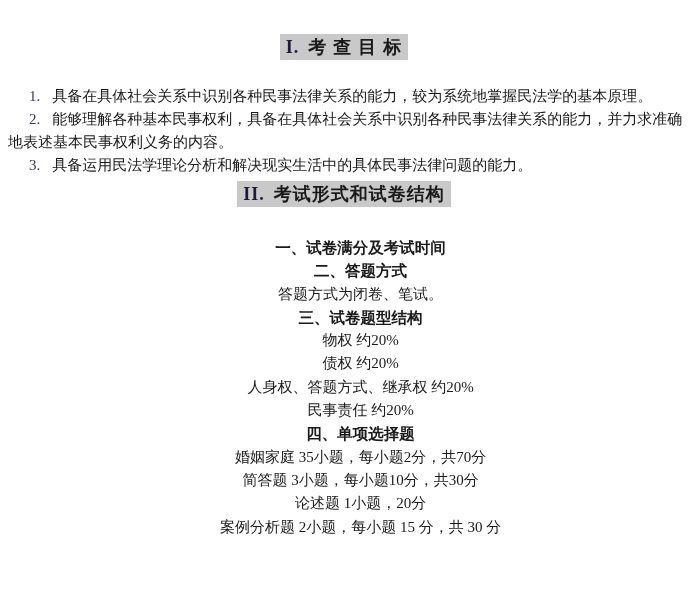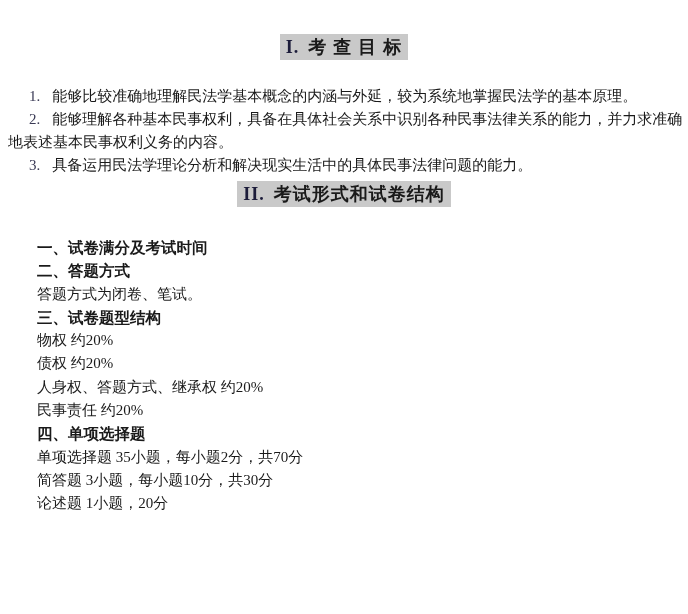--- a/index.html
+++ b/index.html
@@ -44,38 +44,39 @@
     color: #3a3a55;
     margin-right: 12px;
   }
   .heading2-row { margin-top: 4px; }
   .syllabus {
     margin-top: 29px;
     padding-left: 37px;
     padding-right: 4px;
     font-size: 15px;
     line-height: 23.3px;
+    text-align: center;
   }
   .subhead {
     font-family: "Liberation Sans", "DejaVu Sans", sans-serif;
     font-weight: bold;
     font-size: 15.5px;
   }
 </style>
 </head>
 <body>
 
 <div class="page">
 
   <div class="center-row">
     <span class="headline"><span class="numeral">I.</span><span>考 查 目 标</span></span>
   </div>
 
   <div class="objectives">
-    <p><span class="num">1.</span><span>能够比较准确地理解民法学基本概念的内涵与外延，较为系统地掌握民法学的基本原理。</span></p>
+    <p><span class="num">1.</span><span>具备在具体社会关系中识别各种民事法律关系的能力，较为系统地掌握民法学的基本原理。</span></p>
     <p><span class="num">2.</span><span>能够理解各种基本民事权利，具备在具体社会关系中识别各种民事法律关系的能力，并力求准确地表述基本民事权利义务的内容。</span></p>
     <p><span class="num">3.</span><span>具备运用民法学理论分析和解决现实生活中的具体民事法律问题的能力。</span></p>
   </div>
 
   <div class="center-row heading2-row">
     <span class="headline"><span class="numeral">II.</span><span>考试形式和试卷结构</span></span>
   </div>
 
   <div class="syllabus">
 
@@ -84,19 +85,20 @@
     <p class="subhead">二、答题方式</p>
     <p>答题方式为闭卷、笔试。</p>
 
     <p class="subhead">三、试卷题型结构</p>
     <p>物权 约20%</p>
     <p>债权 约20%</p>
     <p>人身权、答题方式、继承权 约20%</p>
     <p>民事责任 约20%</p>
 
     <p class="subhead">四、单项选择题</p>
-    <p>单项选择题 35小题，每小题2分，共70分</p>
+    <p>婚姻家庭 35小题，每小题2分，共70分</p>
     <p>简答题 3小题，每小题10分，共30分</p>
     <p>论述题 1小题，20分</p>
+    <p>案例分析题 2小题，每小题 15 分，共 30 分</p>
 
   </div>
 
 </div>
 
 </body></html>

